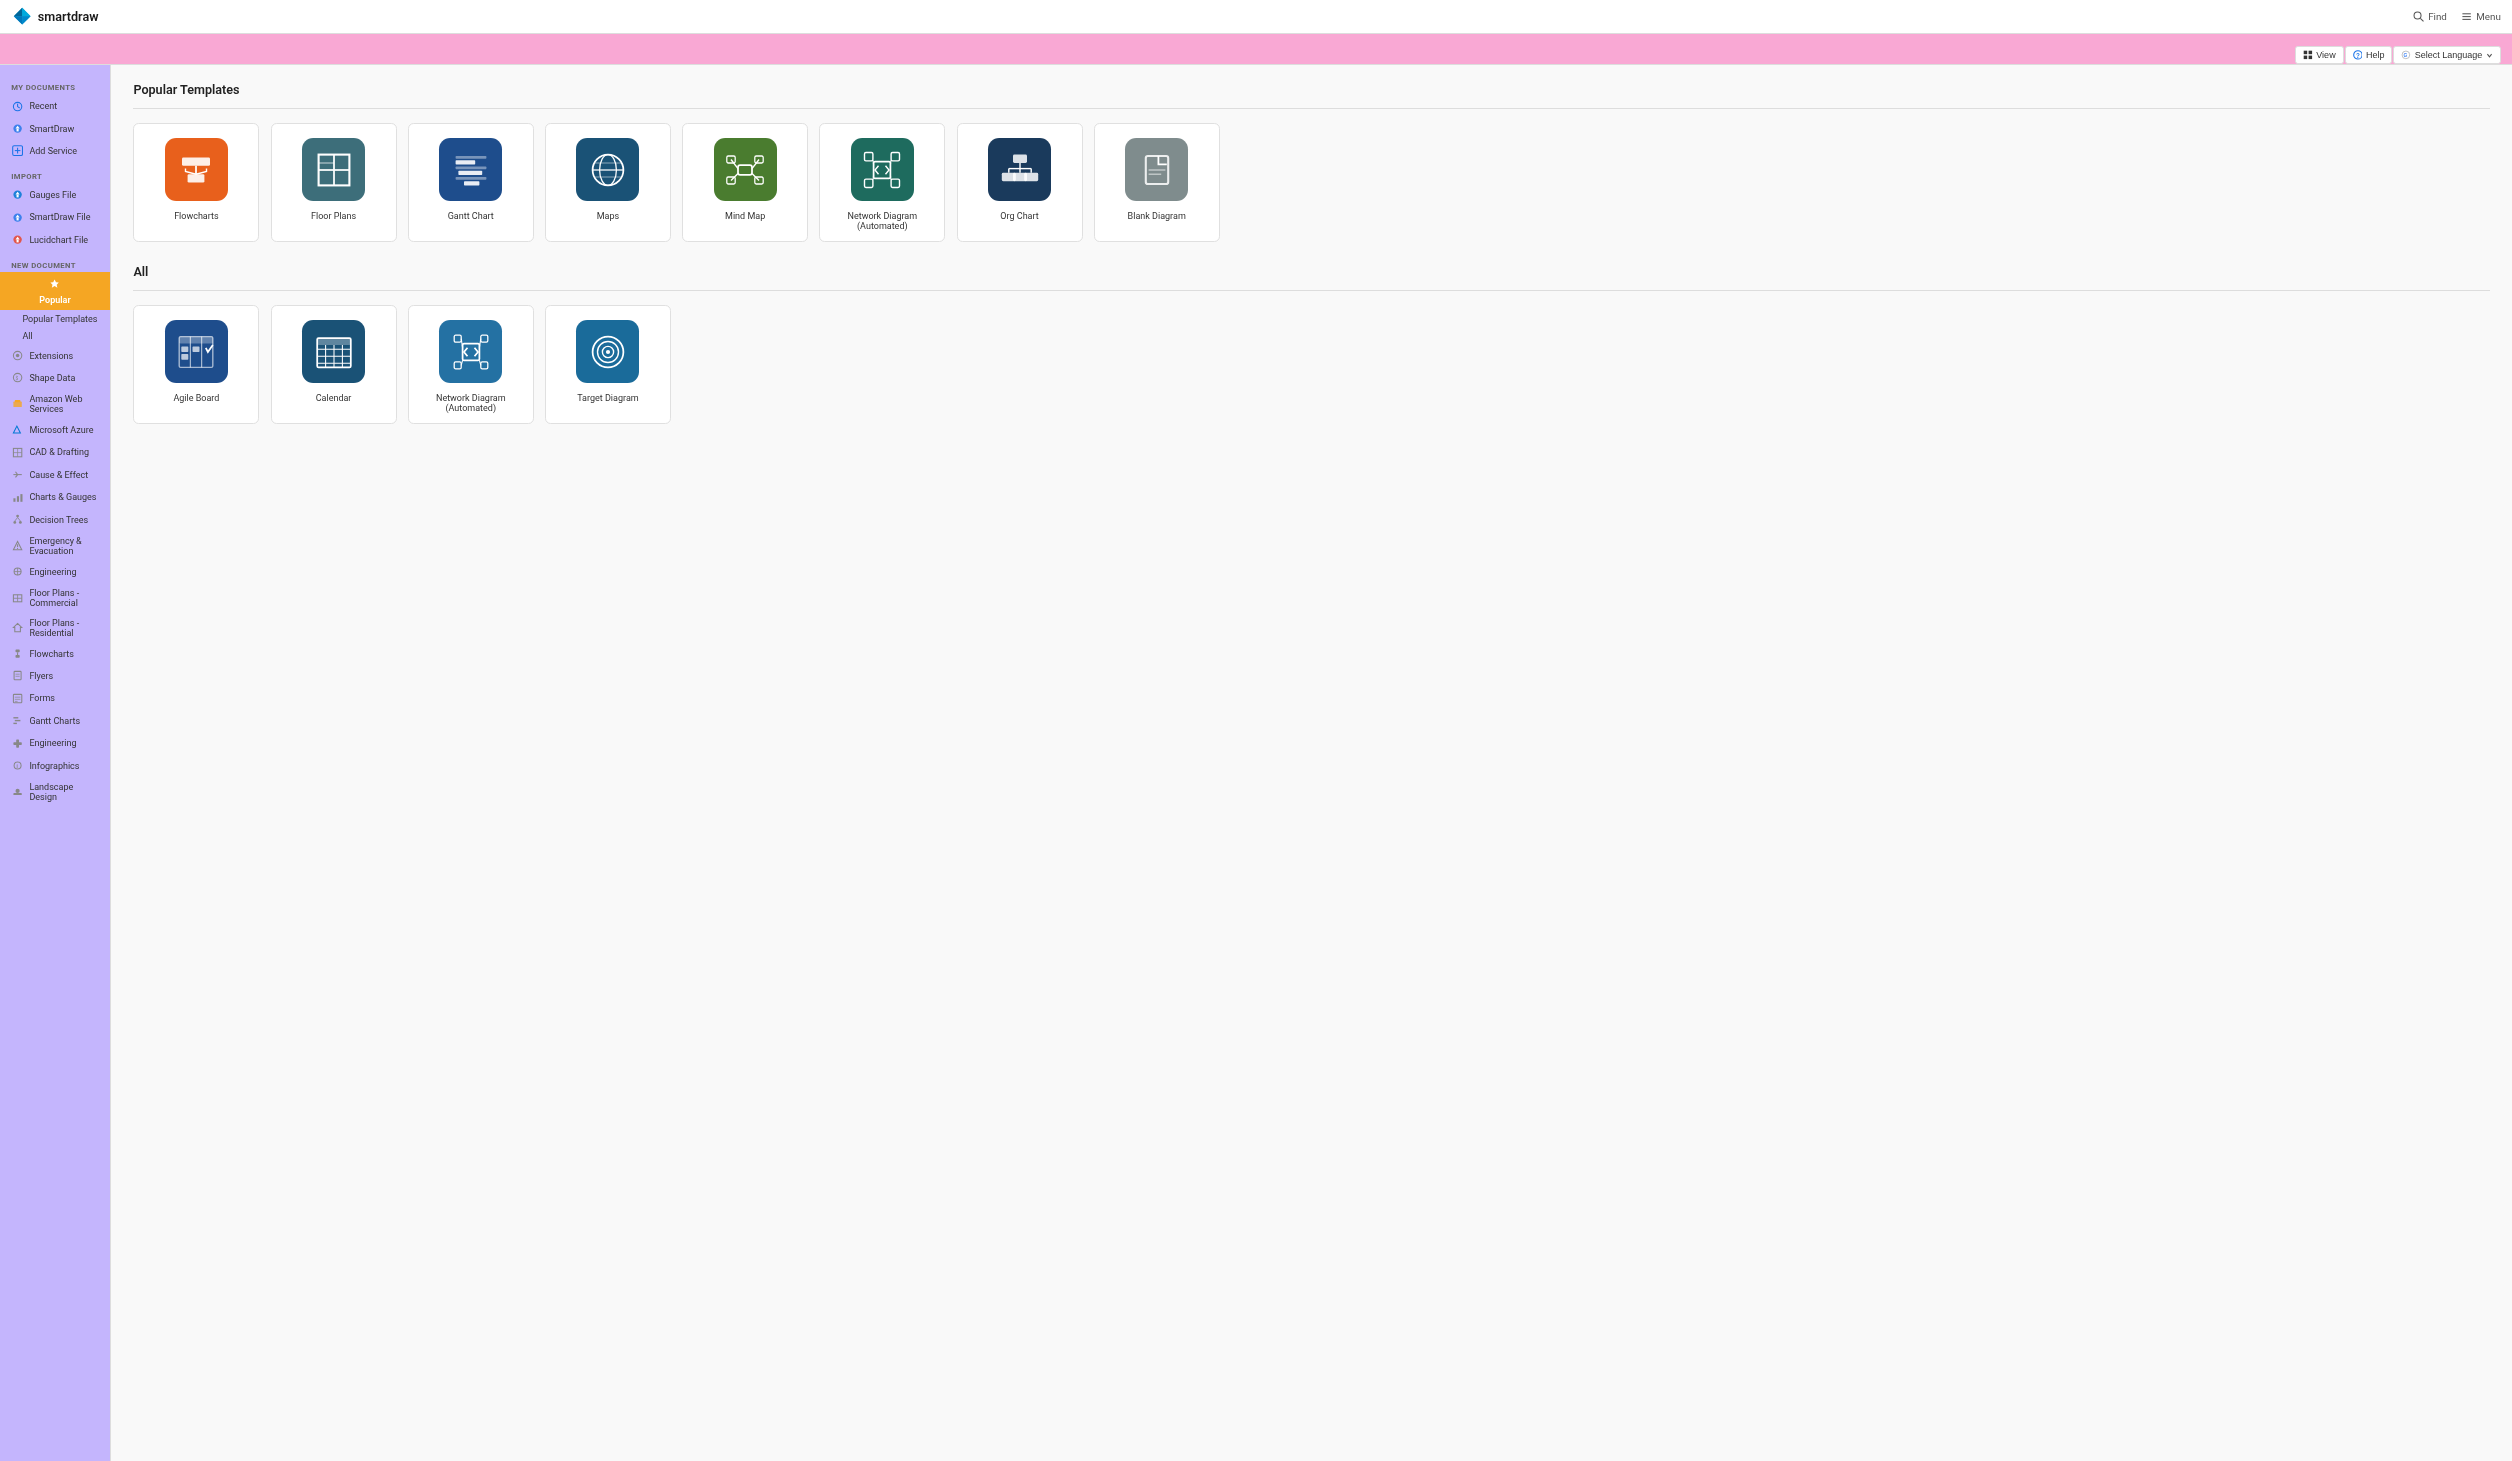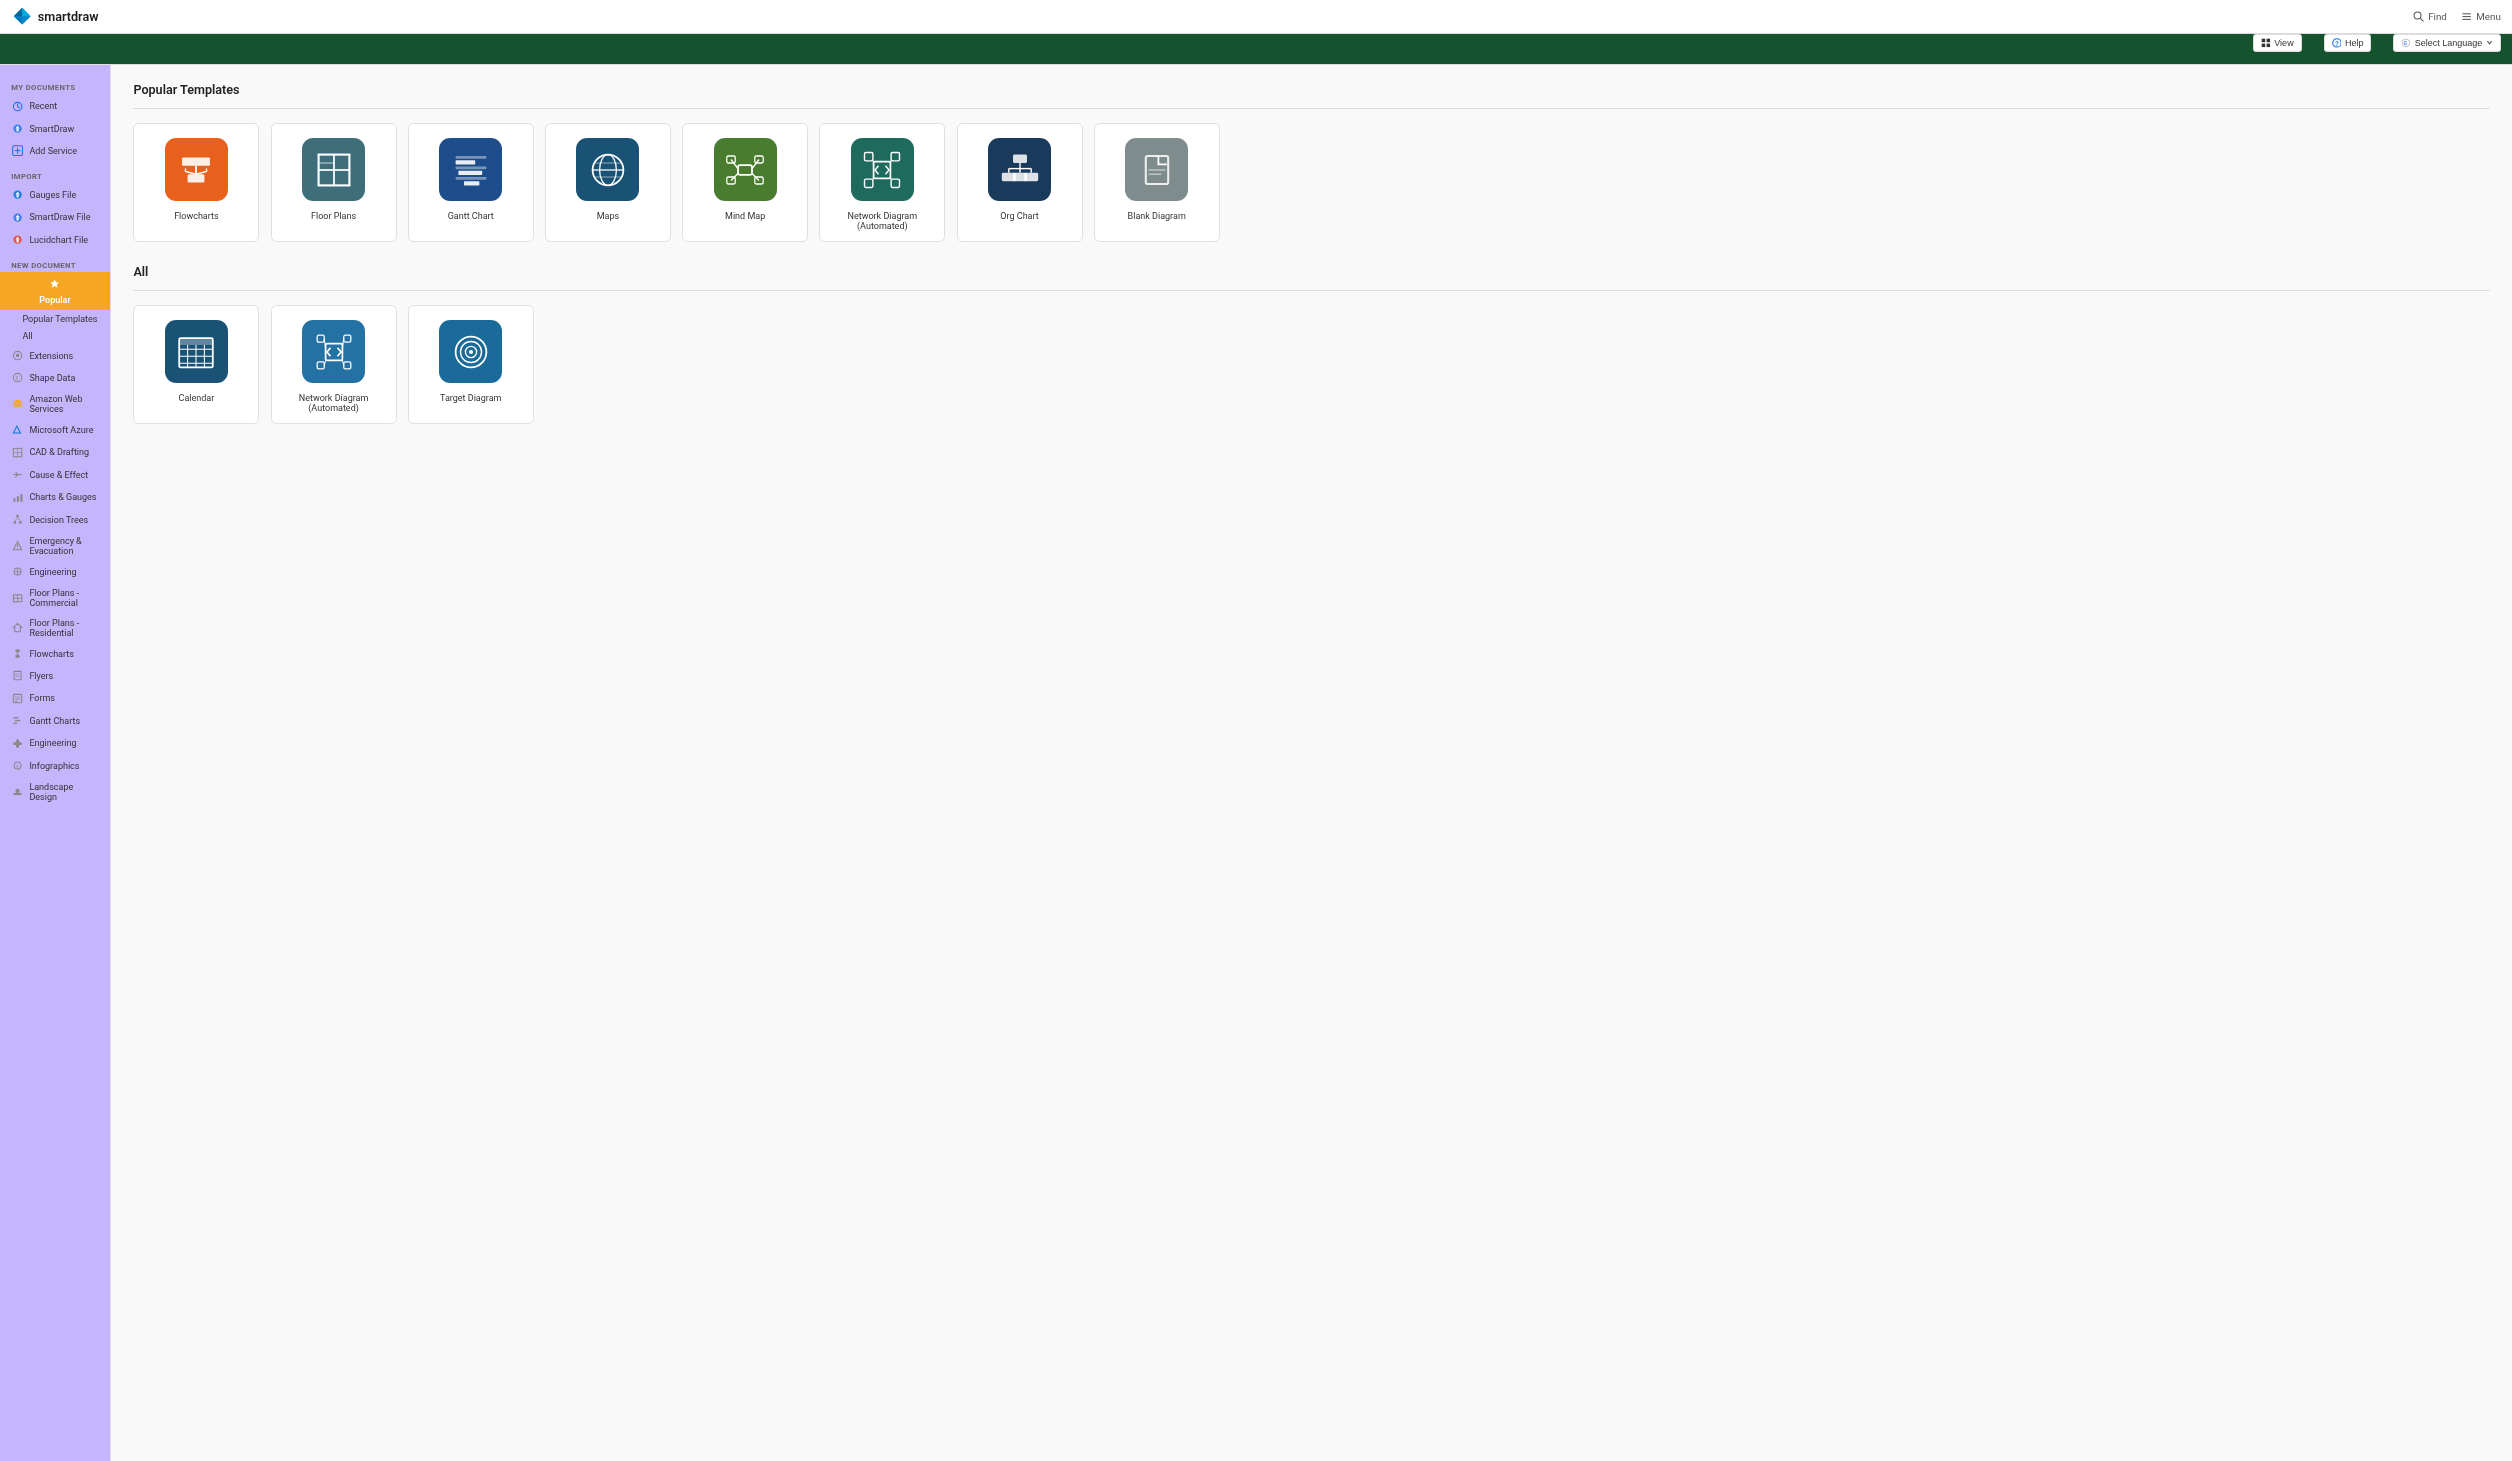--- a/index.html
+++ b/index.html
@@ -48,28 +48,28 @@
       display: flex;
       align-items: center;
       gap: 4.2px;
       color: #555;
       font-size: 9.8px;
       cursor: pointer;
     }
 
     
     .secondbar {
-      background: #14532d;
+      background: #f9a8d4;
       border-bottom: 0.7px solid #ddd;
       height: 31px;
       display: flex;
-      align-items: flex-start;
+      align-items: flex-end;
       padding: 0 11.2px;
       justify-content: flex-end;
-      gap: 22px;
+      gap: 1px;
       flex-shrink: 0;
     }
     .secondbar-btn {
       display: flex;
       align-items: center;
       gap: 3.5px;
       font-size: 9px;
       color: #333;
       cursor: pointer;
       padding: 2.8px 7px;
@@ -657,20 +657,35 @@
         </div>
 
       </div>
     </div>
 
     <div>
       <h2 class="all-section-title">All</h2>
       <hr class="divider">
       <div class="template-grid">
 
+        <div class="template-card">
+          <div class="template-icon" style="background:#1e4d8c;">
+            <svg width="42" height="42" viewBox="0 0 60 60">
+                <rect x="6" y="8" width="48" height="44" rx="2" fill="none" stroke="#fff" stroke-width="2" opacity="0.6"></rect>
+                <rect x="6" y="8" width="48" height="10" rx="2" fill="#fff" opacity="0.3"></rect>
+                <line x1="22" y1="8" x2="22" y2="52" stroke="#fff" stroke-width="1.8" opacity="0.6"></line>
+                <line x1="38" y1="8" x2="38" y2="52" stroke="#fff" stroke-width="1.8" opacity="0.6"></line>
+                <rect x="9" y="22" width="10" height="8" rx="1" fill="#fff" opacity="0.7"></rect>
+                <rect x="9" y="33" width="10" height="8" rx="1" fill="#fff" opacity="0.7"></rect>
+                <rect x="25" y="22" width="10" height="8" rx="1" fill="#fff" opacity="0.7"></rect>
+                <polyline points="44,24 47,30 54,20" fill="none" stroke="#fff" stroke-width="2.5"></polyline>
+              </svg>
+          </div>
+          <span class="template-label">Agile Board</span>
+        </div>
 
         <div class="template-card">
           <div class="template-icon" style="background:#1a5276;">
             <svg width="42" height="42" viewBox="0 0 60 60">
                 <rect x="6" y="10" width="48" height="42" rx="2" fill="none" stroke="#fff" stroke-width="2.5"></rect>
                 <rect x="6" y="10" width="48" height="10" rx="2" fill="#fff" opacity="0.3"></rect>
                 <line x1="6" y1="26" x2="54" y2="26" stroke="#fff" stroke-width="1.5"></line>
                 <line x1="6" y1="36" x2="54" y2="36" stroke="#fff" stroke-width="1.5"></line>
                 <line x1="6" y1="46" x2="54" y2="46" stroke="#fff" stroke-width="1.5"></line>
                 <line x1="18" y1="20" x2="18" y2="52" stroke="#fff" stroke-width="1.5"></line>

